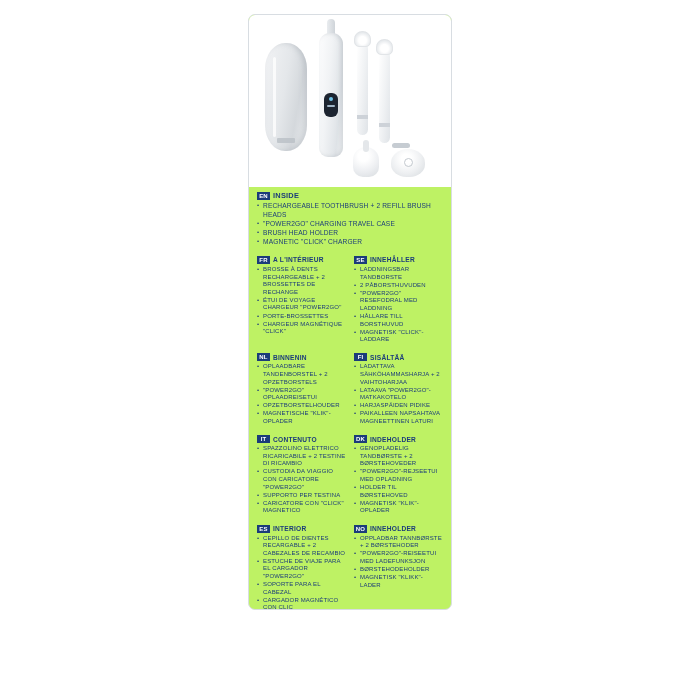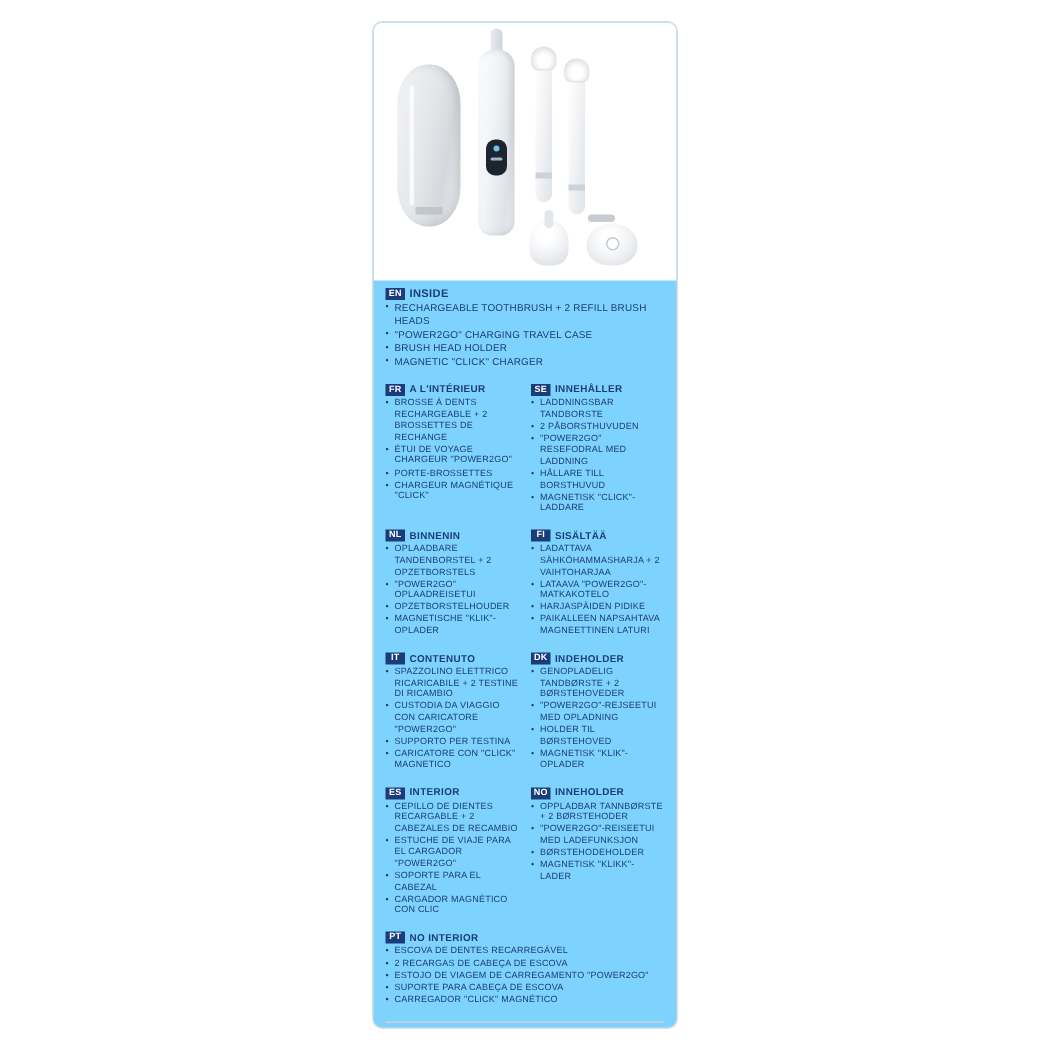--- a/index.html
+++ b/index.html
@@ -17,22 +17,22 @@
     position: relative;
     width: 700px;
     height: 700px;
     background: #ffffff;
   }
   .package {
     position: absolute;
     left: 248px;
     top: 14px;
     width: 204px;
-    height: 672px;
-    background: #7dd3fc;
+    height: 596px;
+    background: #bef264;
     border: 1px solid #d8dde2;
     border-radius: 7px;
     box-sizing: border-box;
     overflow: hidden;
   }
   
   .photo {
     position: relative;
     height: 172px;
     background: #ffffff;

